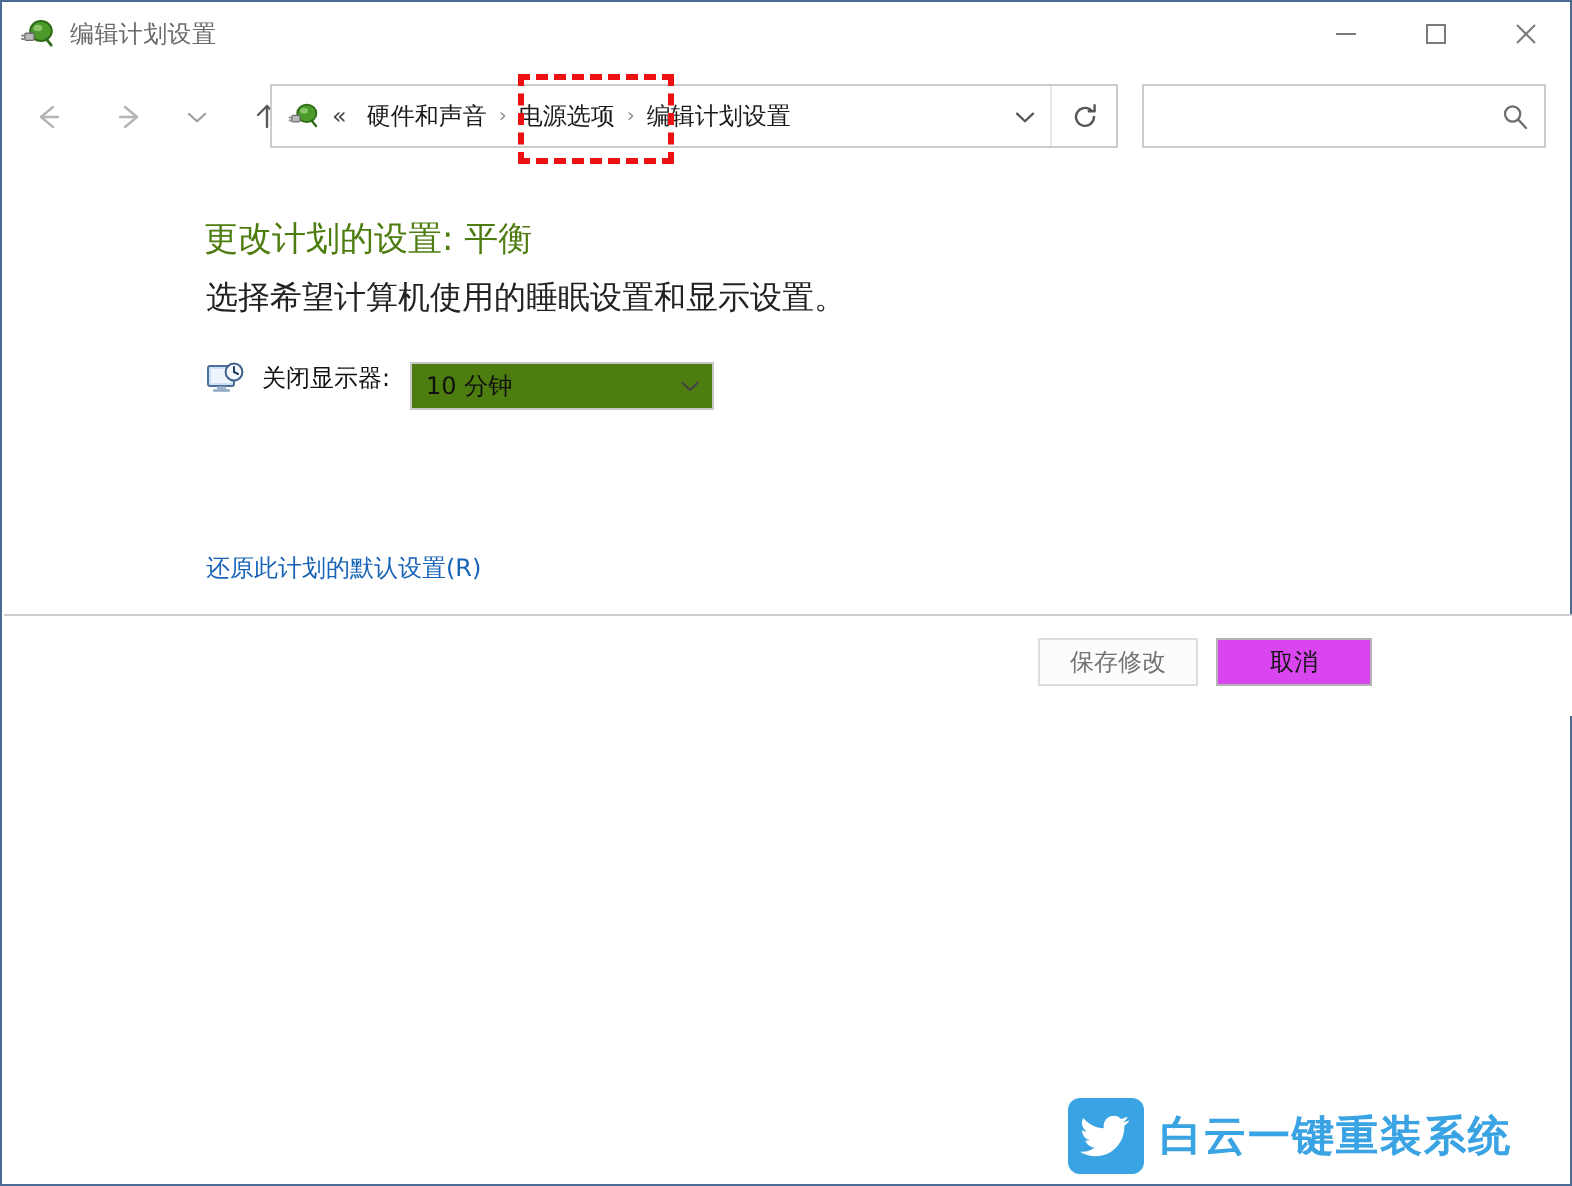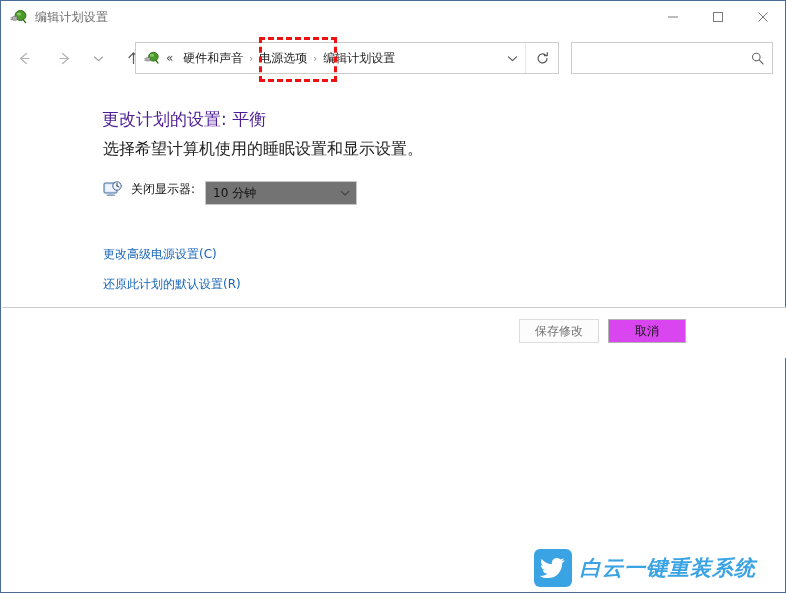--- a/index.html
+++ b/index.html
@@ -182,21 +182,21 @@
   .content {
     position: absolute;
     left: 1px; top: 82px;
     width: 782px; height: 224px;
     background: #ffffff;
   }
   .page-title {
     position: absolute;
     left: 100px; top: 25px;
     font-size: 17px;
-    color: #4c1d95;
+    color: #4d7c0f;
     white-space: nowrap;
   }
   .page-subtitle {
     position: absolute;
     left: 101px; top: 56px;
     font-size: 16px;
     color: #222222;
     white-space: nowrap;
   }
 
@@ -216,21 +216,21 @@
     font-size: 12px;
     color: #111111;
     margin-right: 10px;
     white-space: nowrap;
   }
   .combo {
     width: 152px;
     height: 24px;
     box-sizing: border-box;
     border: 1px solid #c8c8c8;
-    background: #737373;
+    background: #4d7c0f;
     display: flex;
     align-items: center;
     position: relative;
   }
   .combo-value {
     font-size: 12px;
     color: #101010;
     padding-left: 7px;
     flex: 1 1 auto;
     white-space: nowrap;
@@ -298,21 +298,20 @@
     border-color: #b3b3b3;
   }
 
   
   .watermark {
     position: absolute;
     left: 533px; top: 548px;
     width: 243px; height: 38px;
     display: flex;
     align-items: center;
-    font-style: italic;
   }
   .wm-badge {
     width: 38px; height: 38px;
     background: #3aa3e3;
     border-radius: 6px;
     display: flex;
     align-items: center;
     justify-content: center;
     flex: none;
   }
@@ -466,21 +465,20 @@
       <span class="combo">
         <span class="combo-value">10 分钟</span>
         <span class="combo-arrow">
           <svg width="12" height="12" viewBox="0 0 12 12">
             <path d="M2.2 4.4 L6 8 L9.8 4.4" fill="none" stroke="#444444" stroke-width="1.1" stroke-linecap="round" stroke-linejoin="round"></path>
           </svg>
         </span>
       </span>
     </div>
 
-    <a class="link" id="link-advanced">更改高级电源设置(C)</a>
     <a class="link" id="link-restore">还原此计划的默认设置(R)</a>
   </div>
 
   <div class="divider"></div>
 
   <div class="buttonbar">
     <button class="btn" id="btn-save" disabled="">保存修改</button>
     <button class="btn" id="btn-cancel">取消</button>
   </div>
 

